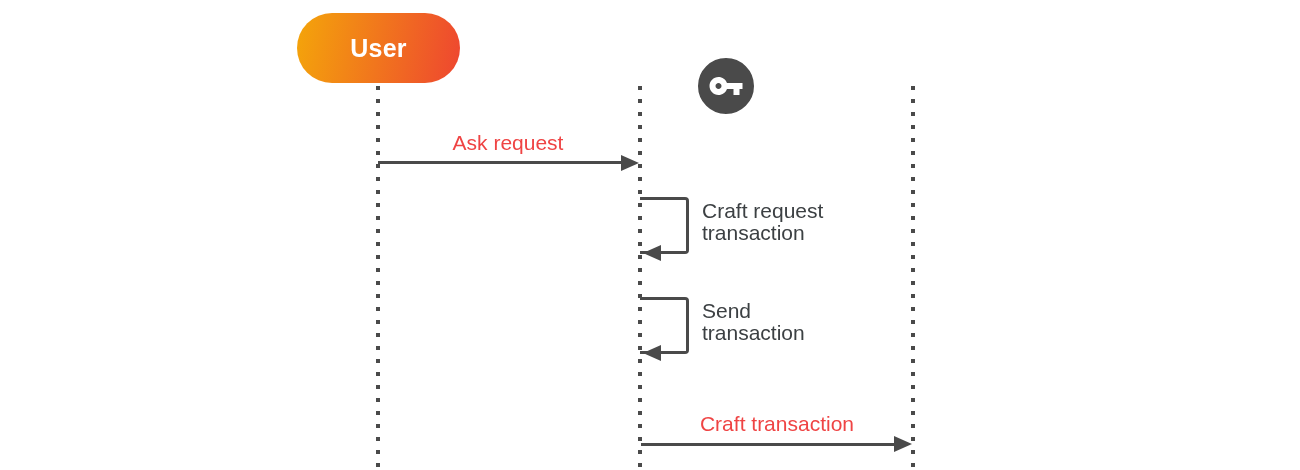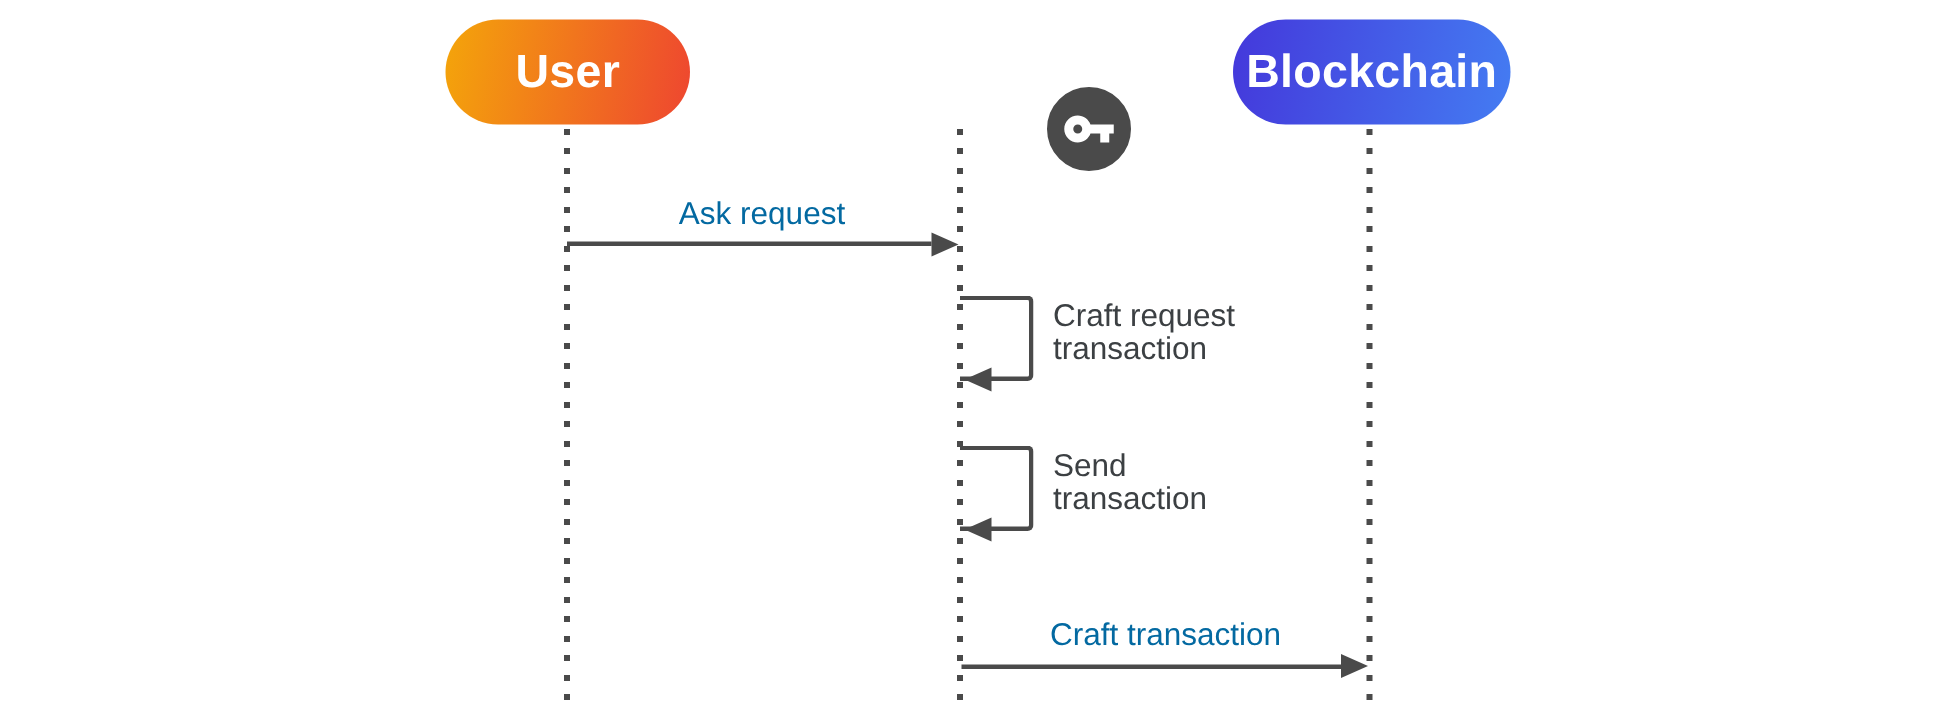--- a/index.html
+++ b/index.html
@@ -4,21 +4,21 @@
 <style>
   html,body{margin:0;padding:0;background:#fff;}
   .stage{
     position:relative;width:1300px;height:470px;background:#fff;overflow:hidden;
     font-family:"Liberation Sans",sans-serif;
   }
   
   .pill{
     position:absolute;top:13px;height:70px;border-radius:35px;
     display:flex;align-items:center;justify-content:center;
-    color:#fff;font-size:31px;font-weight:600;letter-spacing:.2px;
+    color:#fff;font-size:25px;font-weight:600;letter-spacing:.2px;
   }
   .pill-user{left:297px;width:163px;background:linear-gradient(100deg,#F4A50A,#EE4630);}
   .pill-agent{left:560px;width:162px;background:linear-gradient(115deg,#7442E0,#D795CF);}
   .pill-blockchain{left:822px;width:185px;background:linear-gradient(100deg,#4438DB,#447CF2);}
   
   .badge{
     position:absolute;left:695px;top:55px;width:62px;height:62px;border-radius:50%;
     background:#4A4A4A;border:3px solid #fff;box-sizing:border-box;
     display:flex;align-items:center;justify-content:center;z-index:5;
   }
@@ -36,42 +36,39 @@
     position:absolute;width:0;height:0;
     border-top:8px solid transparent;border-bottom:8px solid transparent;
     border-left:18px solid #4A4A4A;
   }
   .head-left{
     position:absolute;width:0;height:0;
     border-top:8px solid transparent;border-bottom:8px solid transparent;
     border-right:18px solid #4A4A4A;
   }
   .msg-label{
-    position:absolute;font-size:21px;color:#0369a1;text-align:center;line-height:24px;
+    position:absolute;font-size:21px;color:#ef4444;text-align:center;line-height:24px;
   }
   
   .loop{
     position:absolute;left:640px;width:49px;height:57px;box-sizing:border-box;
     border:3px solid #4A4A4A;border-left:none;border-radius:0 4px 4px 0;
   }
   .loop-text{
     position:absolute;left:702px;font-size:21px;line-height:22px;color:#3C4043;text-align:left;
   }
   .loop-text span{display:block;}
 </style>
 </head>
 <body>
 
 <div class="stage">
 
   <div class="pill pill-user">
     <span>User</span>
-  </div>
-  <div class="pill pill-blockchain">
-    <span>Blockchain</span>
   </div>
 
   <div class="badge">
     <svg viewBox="0 0 24 24" width="36" height="36" aria-hidden="true">
       <path fill="#FFFFFF" d="M12.65 10C11.83 7.67 9.61 6 7 6c-3.31 0-6 2.69-6 6s2.69 6 6 6c2.61 0 4.83-1.67 5.65-4H17v4h4v-4h2v-4H12.65zM7 14c-1.1 0-2-.9-2-2s.9-2 2-2 2 .9 2 2-.9 2-2 2z"></path>
     </svg>
   </div>
 
   <div class="lifeline lifeline-user"></div>
   <div class="lifeline lifeline-agent"></div>

